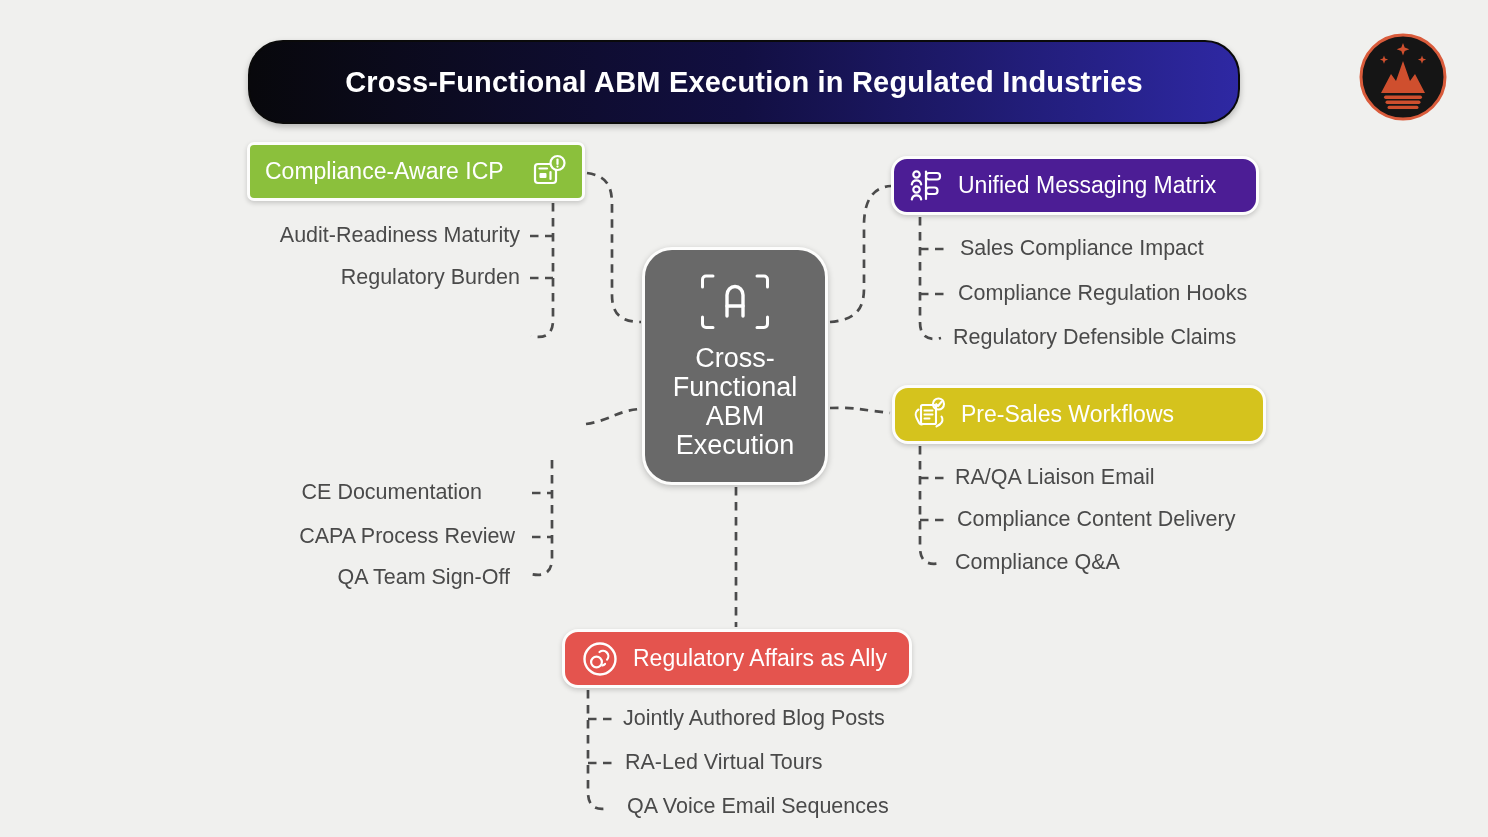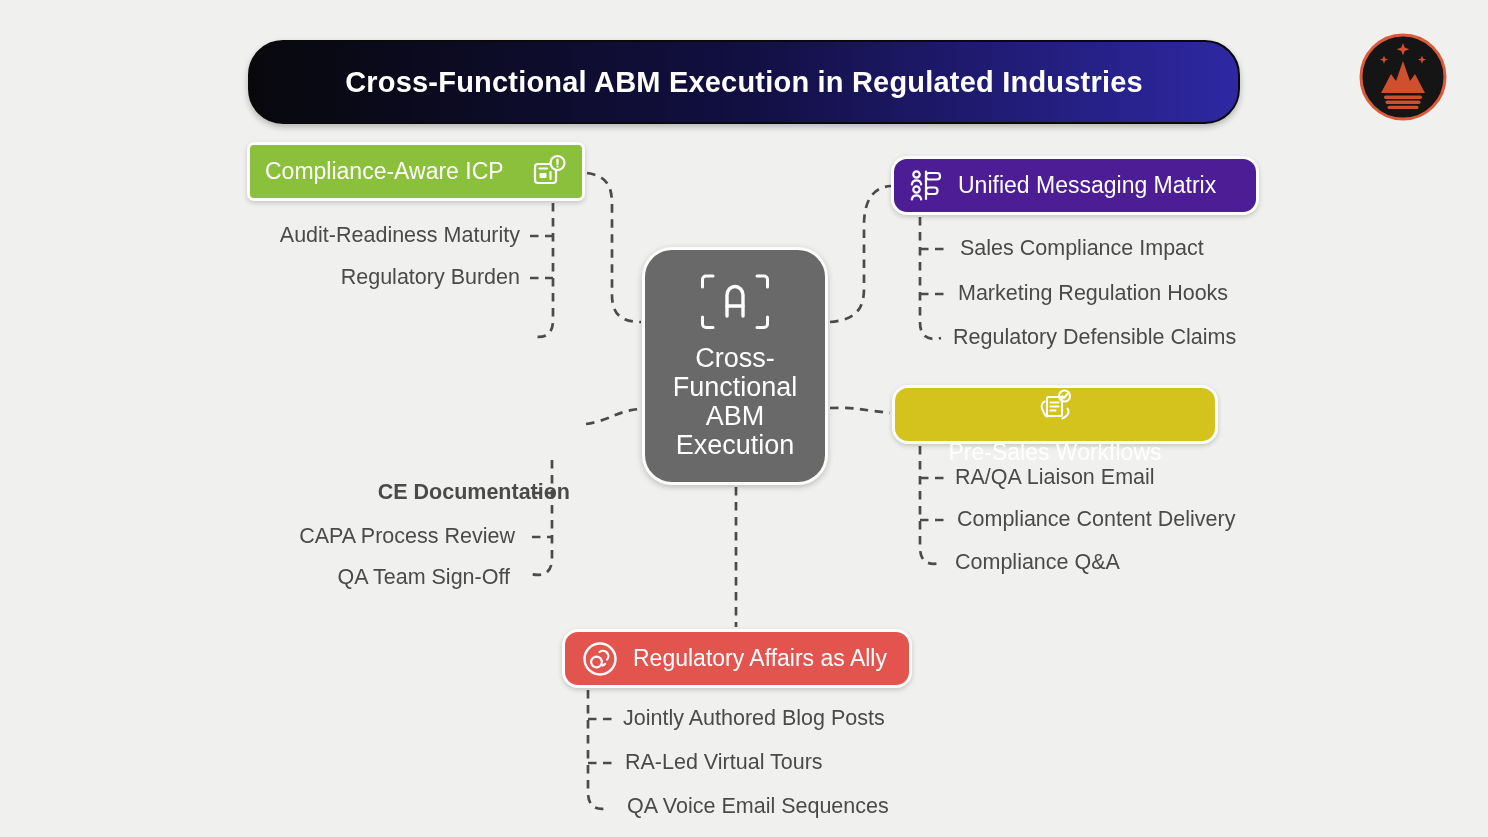--- a/index.html
+++ b/index.html
@@ -26,21 +26,21 @@
   .node{
     position:absolute;display:flex;align-items:center;box-sizing:border-box;
     border-radius:16px;border:3px solid #fdfdfc;padding:0 15px;gap:13px;
     box-shadow:0 2px 5px rgba(0,0,0,.18);color:#fff;
     font-size:23px;font-weight:500;white-space:nowrap;
   }
   .node .spacer{flex:1;}
   .node-green {left:247px;top:142px;width:338px;height:59px;border-radius:7px;}
   .node-pink  {left:214px;top:399px;width:368px;height:59px;}
   .node-purple{left:891px;top:156px;width:368px;height:59px;}
-  .node-yellow{left:892px;top:385px;width:326px;height:59px;flex-direction:column;}
+  .node-yellow{left:892px;top:385px;width:374px;height:59px;}
   .node-red   {left:562px;top:629px;width:350px;height:59px;}
 
   .center-node{
     position:absolute;left:642px;top:247px;width:186px;height:238px;
     border-radius:30px;border:3px solid #fdfdfc;box-sizing:border-box;
     display:flex;flex-direction:column;align-items:center;
     padding-top:20px;gap:10px;box-shadow:0 2px 6px rgba(0,0,0,.22);
   }
   .center-node .center-label{
     color:#fff;font-size:27px;line-height:29px;text-align:center;width:156px;
@@ -112,38 +112,38 @@
       <rect x="9.5" y="20" width="7" height="5" rx="1" fill="#ffffff" stroke="none"></rect>
       <path d="M20.5,19 V 26"></path>
       <circle cx="27.5" cy="10" r="7" fill="#8bc03c"></circle>
       <path d="M27.5,6.6 V 11"></path>
       <circle cx="27.5" cy="13.6" r="1.1" fill="#ffffff" stroke="none"></circle>
     </svg>
   </div>
   <div class="child" style="right:968px;top:222px;">Audit-Readiness Maturity</div>
   <div class="child" style="right:968px;top:264px;">Regulatory Burden</div>
 
-  <div class="child" style="right:918px;top:479px;font-weight:bold;">CE Documentation</div>
+  <div class="child" style="right:1006px;top:479px;">CE Documentation</div>
   <div class="child" style="right:973px;top:523px;">CAPA Process Review</div>
   <div class="child" style="right:978px;top:564px;">QA Team Sign-Off</div>
 
   <div class="node node-purple" style="background-color: #4c1d95;">
     <svg class="node-icon" width="36" height="36" viewBox="0 0 36 36" fill="none" stroke="#ffffff" stroke-width="2.2" stroke-linecap="round" stroke-linejoin="round">
       <circle cx="7.5" cy="6.5" r="3.2"></circle>
       <path d="M2.8,16.5 a4.8,5.2 0 0 1 9.4,0"></path>
       <circle cx="7.5" cy="21.5" r="3.2"></circle>
       <path d="M2.8,31.5 a4.8,5.2 0 0 1 9.4,0"></path>
       <path d="M17,3.5 V 31"></path>
       <rect x="17" y="5" width="14" height="6.5" rx="3"></rect>
       <rect x="17" y="19.5" width="11.5" height="6.5" rx="3"></rect>
     </svg>
     <span>Unified Messaging Matrix</span>
   </div>
   <div class="child" style="left:960px;top:235px;">Sales Compliance Impact</div>
-  <div class="child" style="left:958px;top:280px;">Marketing Regulation Hooks</div>
+  <div class="child" style="left:958px;top:280px;">Compliance Regulation Hooks</div>
   <div class="child" style="left:953px;top:324px;">Regulatory Defensible Claims</div>
 
   <div class="node node-yellow" style="background-color: rgb(213, 195, 29);">
     <svg class="node-icon" width="38" height="38" viewBox="0 0 38 38" fill="none" stroke="#ffffff" stroke-width="2.1" stroke-linecap="round" stroke-linejoin="round">
       <rect x="11" y="9" width="15" height="19" rx="1.5"></rect>
       <path d="M14.5,14.5 h8 M14.5,18.5 h8 M14.5,22.5 h5"></path>
       <circle cx="28.5" cy="8" r="5.5"></circle>
       <path d="M26.2,8.2 l1.8,1.8 3.6,-4.2"></path>
       <path d="M8.5,13.5 c-2.6,1.6 -3.6,5 -2.1,8.1 l2.6,5.2 c0.8,1.5 2.5,2.1 4,1.3"></path>
       <path d="M31.5,20.5 c1.9,2.6 1.1,6.2 -1.8,8 l-3.2,1.9"></path>

